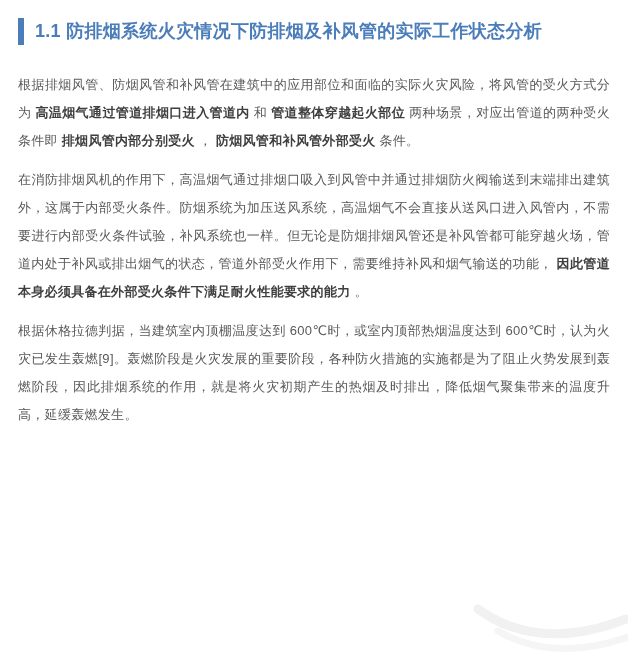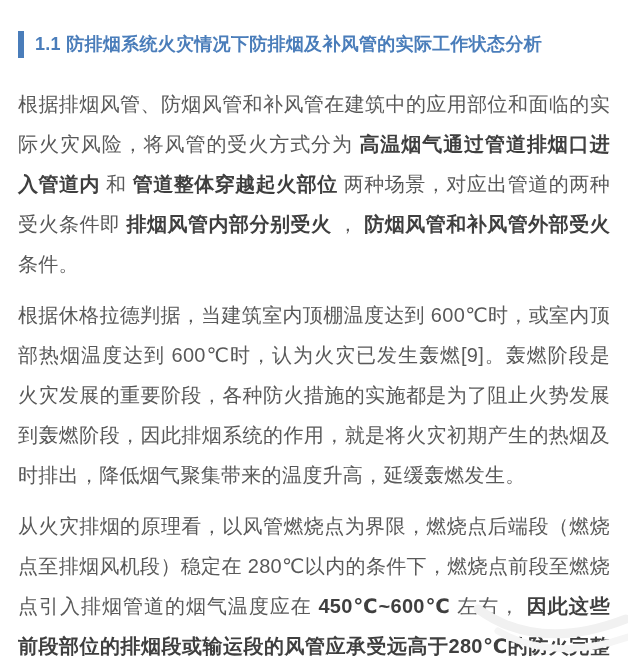--- a/index.html
+++ b/index.html
@@ -6,21 +6,21 @@
   html, body { width: 628px; height: 663px; }
   body {
     background: #ffffff;
     font-family: "Liberation Sans", "DejaVu Sans", sans-serif;
     position: relative;
     overflow: hidden;
   }
   .page {
     width: 628px;
     height: 663px;
-    padding: 31px 18px 0 18px;
+    padding: 18px 18px 0 18px;
     position: relative;
   }
   .heading {
     display: flex;
     align-items: center;
     margin-bottom: 26px;
   }
   .accent-bar {
     width: 6px;
     height: 27px;
@@ -30,22 +30,22 @@
   }
   .heading-text {
     color: var(--accent, #4a7dba);
     font-size: 18px;
     font-weight: bold;
     letter-spacing: 0.3px;
     line-height: 27px;
   }
   .article { }
   .para {
-    font-size: 20px;
-    line-height: 40px;
+    font-size: 13px;
+    line-height: 28px;
     color: var(--text, #595959);
     text-align: justify;
     letter-spacing: 0.3px;
     margin-bottom: 11px;
   }
   .run { }
   .run.bold {
     font-weight: bold;
     color: var(--bold-text, #3f3f3f);
   }
@@ -63,22 +63,22 @@
 
 <div class="page">
 
   <div class="heading">
     <span class="accent-bar"></span>
     <span class="heading-text">1.1 防排烟系统火灾情况下防排烟及补风管的实际工作状态分析</span>
   </div>
 
   <div class="article">
       <p class="para"><span class="run">根据排烟风管、防烟风管和补风管在建筑中的应用部位和面临的实际火灾风险，将风管的受火方式分为 </span><span class="run bold">高温烟气通过管道排烟口进入管道内</span><span class="run"> 和 </span><span class="run bold">管道整体穿越起火部位</span><span class="run"> 两种场景，对应出管道的两种受火条件即 </span><span class="run bold">排烟风管内部分别受火</span><span class="run"> ， </span><span class="run bold">防烟风管和补风管外部受火</span><span class="run"> 条件。</span></p>
+      <p class="para"><span class="run">在消防排烟风机的作用下，高温烟气通过排烟口吸入到风管中并通过排烟防火阀输送到末端排出建筑外，这属于内部受火条件。防烟系统为加压送风系统，高温烟气不会直接从送风口进入风管内，不需要进行内部受火条件试验，补风系统也一样。但无论是防烟排烟风管还是补风管都可能穿越火场，管道内处于补风或排出烟气的状态，管道外部受火作用下，需要维持补风和烟气输送的功能， </span><span class="run bold">因此管道本身必须具备在外部受火条件下满足耐火性能要求的能力</span><span class="run"> 。</span></p>
       <p class="para"><span class="run">根据休格拉德判据，当建筑室内顶棚温度达到 600℃时，或室内顶部热烟温度达到 600℃时，认为火灾已发生轰燃[9]。轰燃阶段是火灾发展的重要阶段，各种防火措施的实施都是为了阻止火势发展到轰燃阶段，因此排烟系统的作用，就是将火灾初期产生的热烟及时排出，降低烟气聚集带来的温度升高，延缓轰燃发生。</span></p>
-      <p class="para"><span class="run">从火灾排烟的原理看，以风管燃烧点为界限，燃烧点后端段（燃烧点至排烟风机段）稳定在 280℃以内的条件下，燃烧点前段至燃烧点引入排烟管道的烟气温度应在 </span><span class="run bold">450℃~600℃</span><span class="run"> 左右， </span><span class="run bold">因此这些前段部位的排烟段或输运段的风管应承受远高于280℃的防火完整性与隔热性。</span></p>
     </div>
 
   <svg class="watermark" viewBox="0 0 160 72" xmlns="http://www.w3.org/2000/svg" aria-hidden="true">
     <path d="M 10 18 Q 70 62 158 28" fill="none" stroke="#f1f1f1" stroke-width="9" stroke-linecap="round"></path>
     <path d="M 30 40 Q 85 72 160 46" fill="none" stroke="#f5f5f5" stroke-width="7" stroke-linecap="round"></path>
   </svg>
 
 </div>
 
 </body></html>

